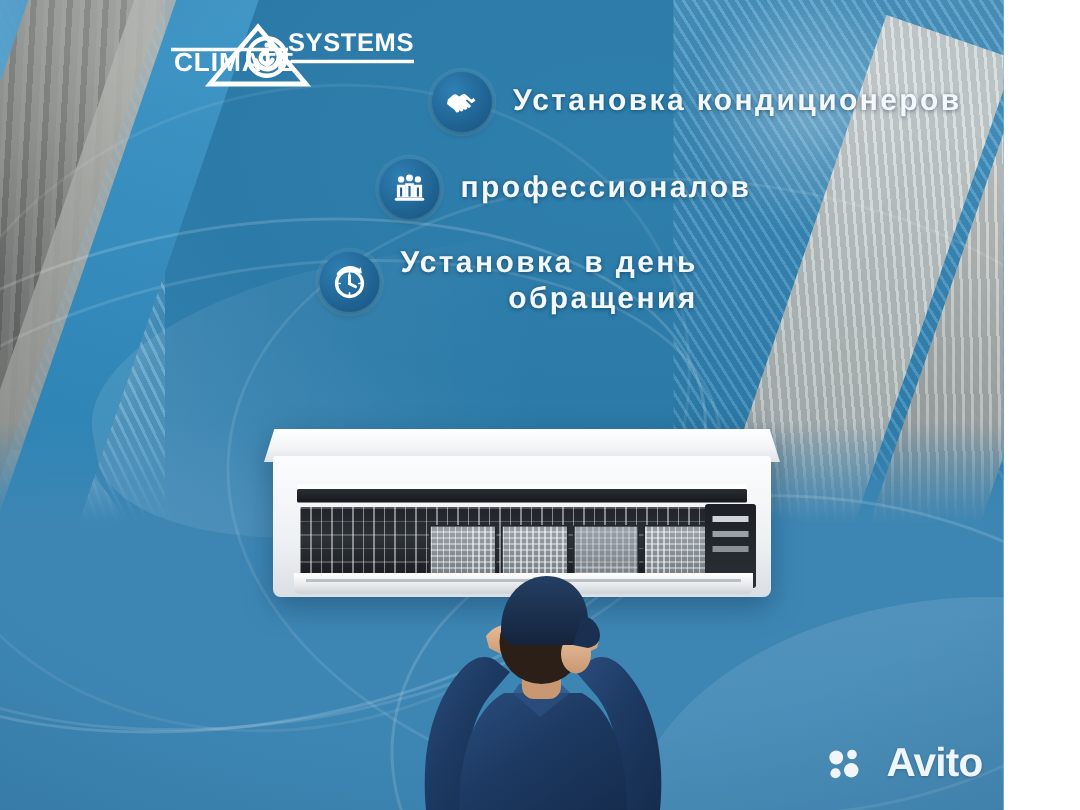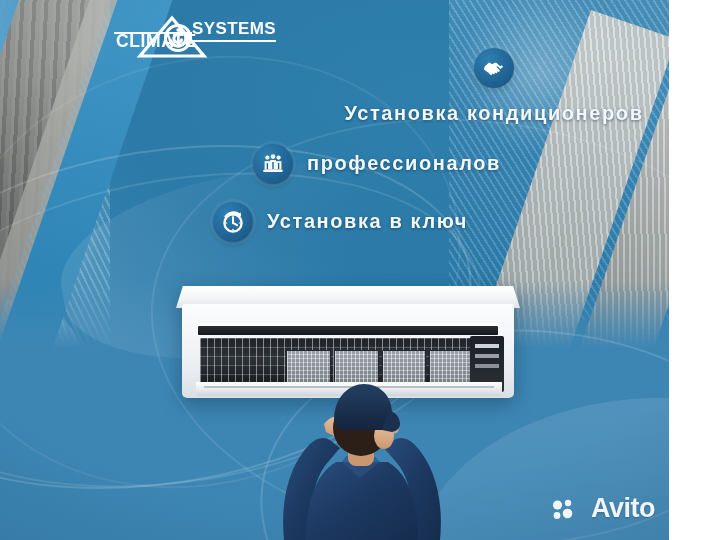--- a/index.html
+++ b/index.html
@@ -178,21 +178,21 @@
     left: 0; top: 48px;
     width: 700px;
     z-index: 25;
   }
   .feature {
     display: flex;
     align-items: center;
     gap: 14px;
     margin-bottom: 18px;
   }
-  .feature-1 { padding-left: 288px; flex-direction: column; }
+  .feature-1 { padding-left: 288px; }
   .feature-2 { padding-left: 253px; }
   .feature-3 { padding-left: 213px; }
 
   .feature-icon {
     flex: 0 0 auto;
     width: 40px; height: 40px;
     border-radius: 50%;
     background: radial-gradient(circle at 35% 30%, #2f7fb2 0%, #1d5f8e 70%, #18527c 100%);
     box-shadow: 0 0 0 3px rgba(255,255,255,.07), 0 2px 5px rgba(0,0,0,.25);
     display: flex;
@@ -434,21 +434,22 @@
           <circle cx="13" cy="14" r="1.1" fill="#ffffff"></circle>
           <g stroke="#ffffff" stroke-width="1.1" stroke-linecap="round">
             <line x1="13" y1="6.6" x2="13" y2="7.8"></line>
             <line x1="20.4" y1="14" x2="19.2" y2="14"></line>
             <line x1="13" y1="21.4" x2="13" y2="20.2"></line>
             <line x1="5.6" y1="14" x2="6.8" y2="14"></line>
           </g>
         </svg>
       </div>
       <div class="feature-text">
-        <span class="line">Установка в ключ</span>
+        <span class="line">Установка в день</span>
+        <span class="line">обращения</span>
       </div>
     </div>
 
   </div>
 
   <div class="ac-wrap">
     <div class="ac-top-lid"></div>
     <div class="ac-body">
       <div class="ac-slot-hl"></div>
       <div class="ac-slot"></div>

